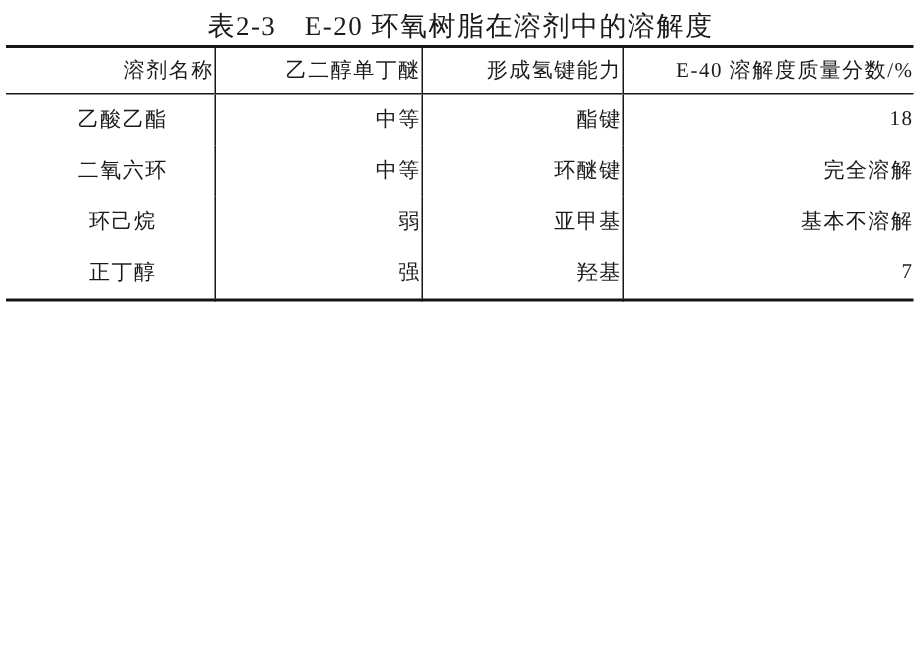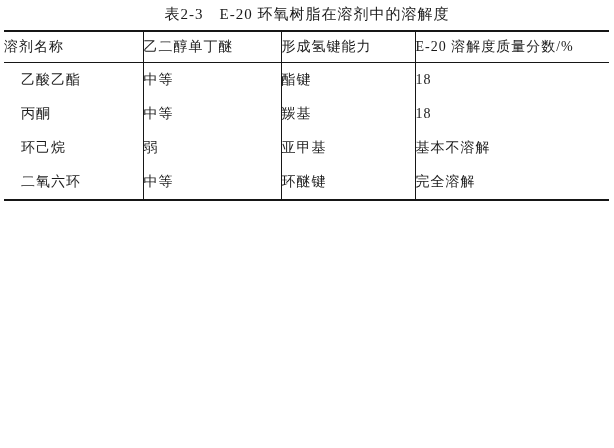--- a/index.html
+++ b/index.html
@@ -15,57 +15,57 @@
     color: #1a1a1a;
     font-family: "Liberation Serif", "DejaVu Serif", serif;
     overflow: hidden;
   }
   .title {
     position: absolute;
     top: 5px;
     left: 0;
     width: 614px;
     text-align: center;
-    font-size: 15px;
+    font-size: 18px;
     letter-spacing: 1px;
     white-space: pre;
   }
   table.solubility {
     position: absolute;
     top: 30px;
     left: 4px;
     width: 605px;
     border-collapse: collapse;
     table-layout: fixed;
     border-top: 2px solid #161616;
     border-bottom: 2px solid #161616;
   }
   col.c1 { width: 139px; }
   col.c2 { width: 138px; }
   col.c3 { width: 134px; }
   col.c4 { width: 194px; }
   th, td {
     border-right: 1px solid #161616;
-    text-align: left;
+    text-align: right;
     vertical-align: middle;
     font-size: 14px;
     font-weight: normal;
     padding: 0;
     letter-spacing: 1px;
     white-space: nowrap;
     overflow: hidden;
   }
   th:last-child, td:last-child { border-right: none; }
   thead tr {
     height: 31px;
     border-bottom: 1px solid #161616;
   }
   tbody tr { height: 34.5px; }
   tbody td.left {
-    text-align: left;
+    text-align: center;
     padding-left: 17px;
   }
 </style>
 </head>
 <body>
 
 <div class="page">
 
   <div class="title">表2-3　E-20 环氧树脂在溶剂中的溶解度</div>
 
@@ -74,54 +74,54 @@
       <col class="c1">
         <col class="c2">
         <col class="c3">
         <col class="c4">
     </colgroup>
     <thead>
       <tr>
         <th>溶剂名称</th>
         <th>乙二醇单丁醚</th>
         <th>形成氢键能力</th>
-        <th>E-20 溶解度质量分数/%</th>
+        <th>E-40 溶解度质量分数/%</th>
       </tr>
     </thead>
     <tbody id="table-body">
   <tr>
     <td class="left">乙酸乙酯</td>
     <td>中等</td>
     <td>酯键</td>
     <td>18</td>
   </tr>
 
 
 
 
 
+
   <tr>
-    <td class="left">丙酮</td>
+    <td class="left">二氧六环</td>
     <td>中等</td>
-    <td>羰基</td>
-    <td>18</td>
+    <td>环醚键</td>
+    <td>完全溶解</td>
   </tr>
 
   <tr>
     <td class="left">环己烷</td>
     <td>弱</td>
     <td>亚甲基</td>
     <td>基本不溶解</td>
   </tr>
 
   <tr>
-    <td class="left">二氧六环</td>
-    <td>中等</td>
-    <td>环醚键</td>
-    <td>完全溶解</td>
+    <td class="left">正丁醇</td>
+    <td>强</td>
+    <td>羟基</td>
+    <td>7</td>
   </tr>
-
 
 
 </tbody>
   </table>
 
 </div>
 
 </body></html>

